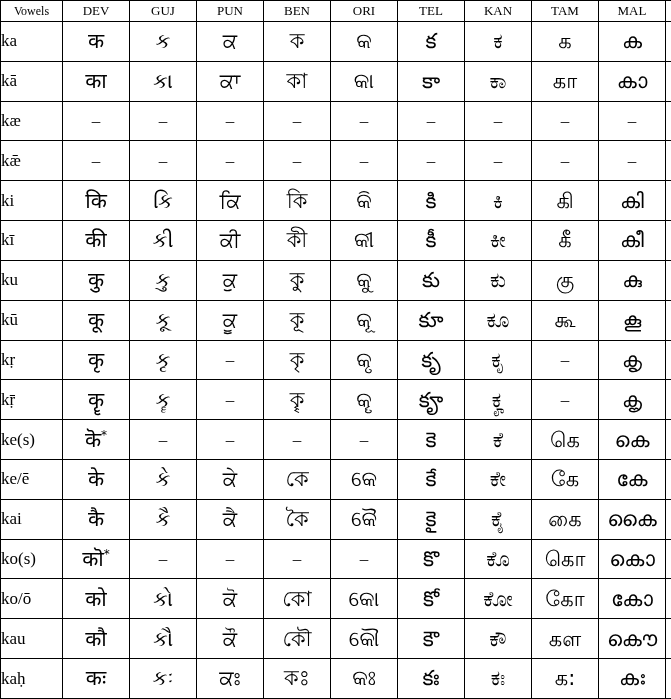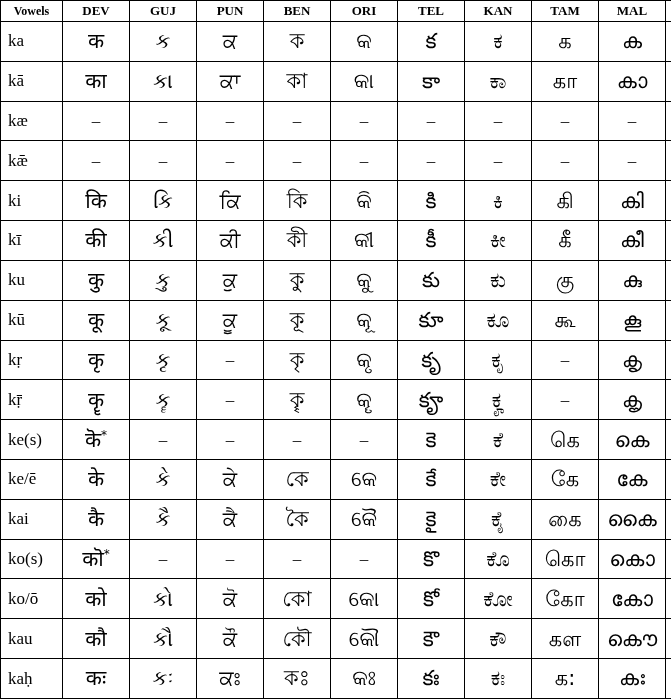--- a/index.html
+++ b/index.html
@@ -29,33 +29,32 @@
   table.vowel-table th,
   table.vowel-table td {
     border: 1px solid #000000;
     text-align: center;
     vertical-align: middle;
     padding: 0;
     overflow: hidden;
   }
   
   table.vowel-table thead th {
-    font-weight: bold;
+    font-weight: normal;
     font-size: 13px;
     height: 20px;
     font-family: "Liberation Serif", serif;
     margin-top: 20px;
   }
   table.vowel-table thead th.corner {
     font-size: 12px;
   }
   
   table.vowel-table td.label {
     text-align: left;
-    padding-left: 7px;
     font-size: 17px;
     font-family: "Liberation Serif", serif;
     white-space: nowrap;
   }
   table.vowel-table td.glyph {
     font-size: 21px;
     line-height: 1.05;
     font-family: "DejaVu Sans", sans-serif;
   }
   table.vowel-table td.glyph.dash {

